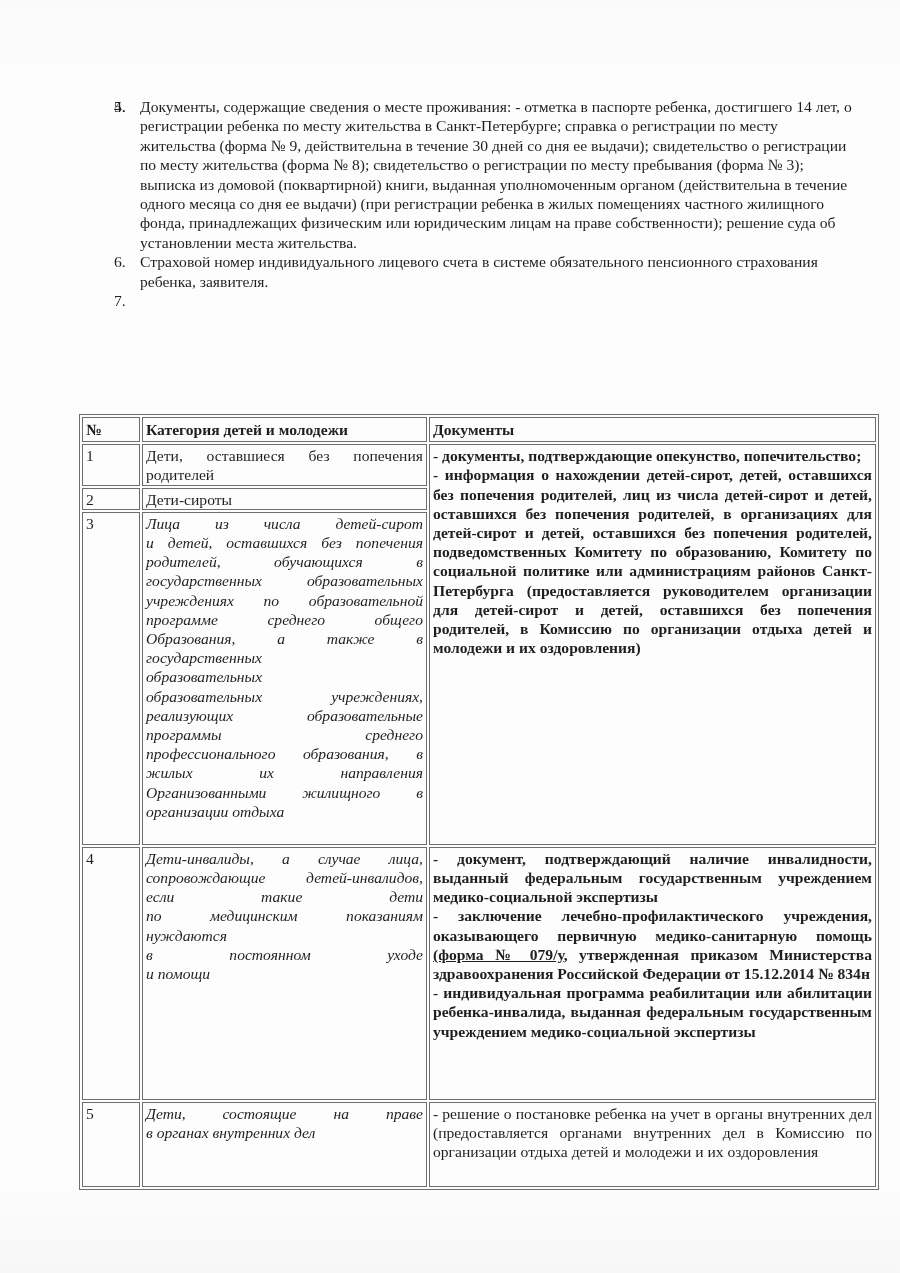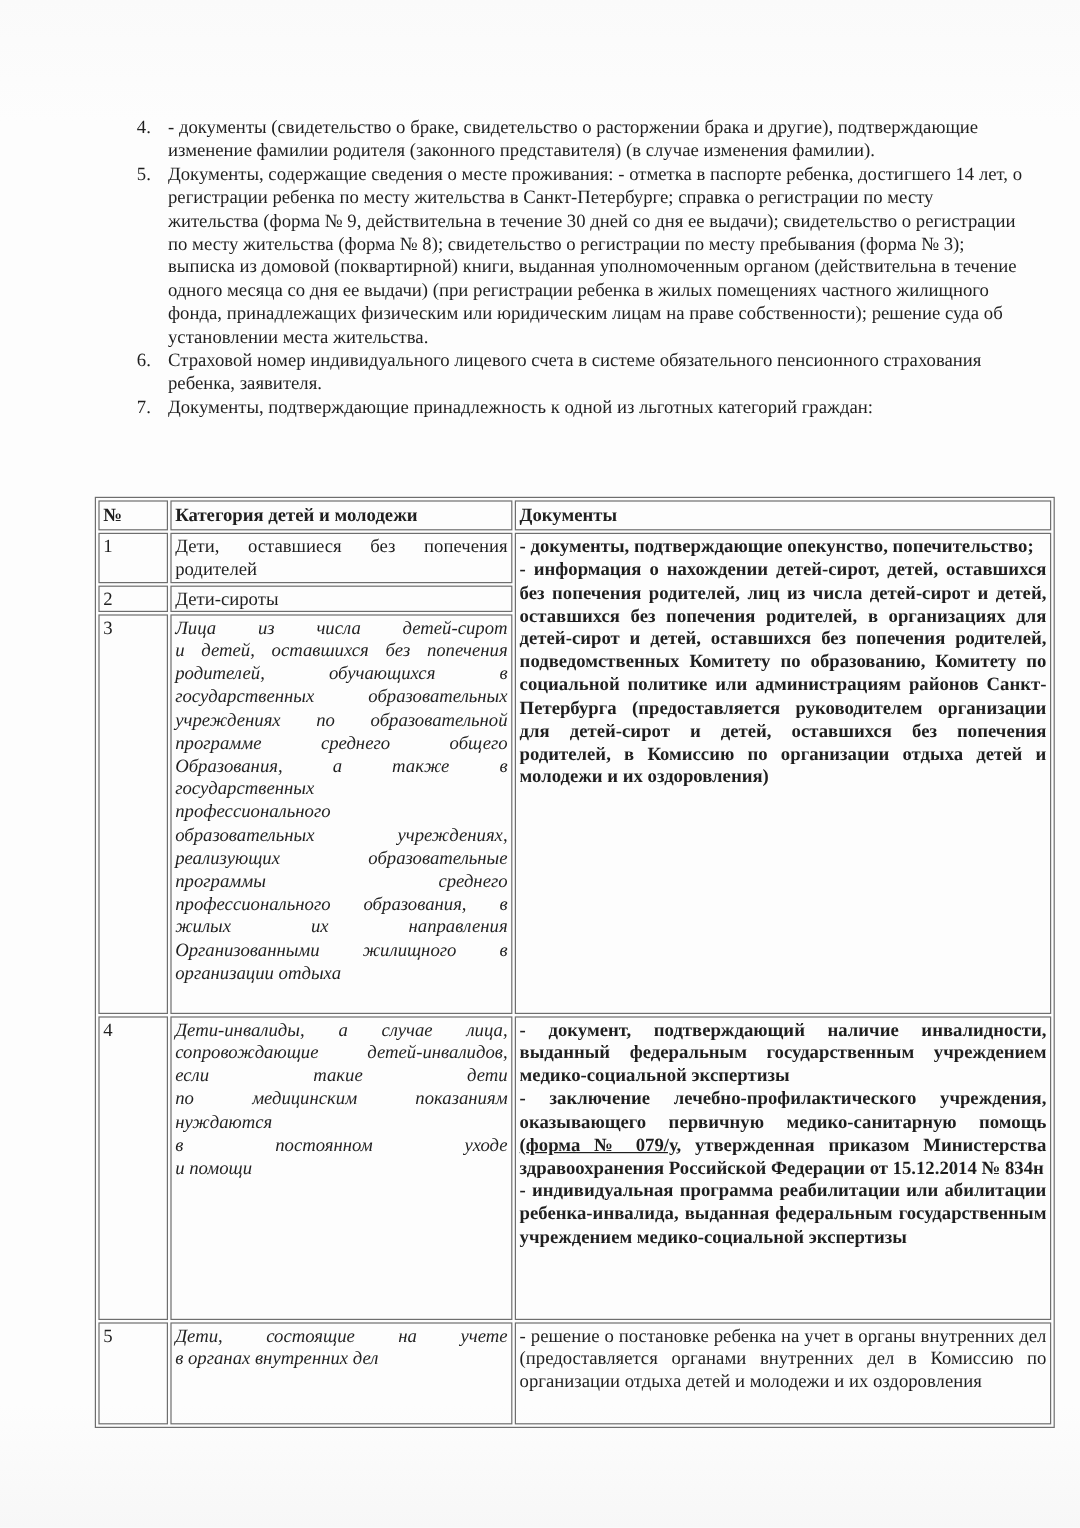--- a/index.html
+++ b/index.html
@@ -85,33 +85,31 @@
     .doc-para { display: block; font-weight: bold; }
   </style>
 </head>
 <body>
 
 <div class="page">
 
   <ol class="list">
     <li>
       <span class="num">4.</span>
-      <span>- документы (свидетельство о браке, свидетельство о расторжении брака и другие), подтверждающие изменение фамилии родителя (законного представителя) (в случае изменения фамилии).</span>
     </li>
     <li>
       <span class="num">5.</span>
       <span>Документы, содержащие сведения о месте проживания: - отметка в паспорте ребенка, достигшего 14 лет, о регистрации ребенка по месту жительства в Санкт-Петербурге; справка о регистрации по месту жительства (форма № 9, действительна в течение 30 дней со дня ее выдачи); свидетельство о регистрации по месту жительства (форма № 8); свидетельство о регистрации по месту пребывания (форма № 3); выписка из домовой (поквартирной) книги, выданная уполномоченным органом (действительна в течение одного месяца со дня ее выдачи) (при регистрации ребенка в жилых помещениях частного жилищного фонда, принадлежащих физическим или юридическим лицам на праве собственности); решение суда об установлении места жительства.</span>
     </li>
     <li>
       <span class="num">6.</span>
       <span>Страховой номер индивидуального лицевого счета в системе обязательного пенсионного страхования ребенка, заявителя.</span>
     </li>
     <li>
       <span class="num">7.</span>
-      <span>Документы, подтверждающие принадлежность к одной из льготных категорий граждан:</span>
     </li>
   </ol>
 
   <table class="cats">
     <colgroup>
       <col class="c1">
         <col class="c2">
         <col class="c3">
     </colgroup>
     <thead>
@@ -138,21 +136,21 @@
         <td style="height: 330px;">3</td>
         <td class="justify-lines">
           <span class="ln">Лица из числа детей-сирот</span>
           <span class="ln">и детей, оставшихся без попечения</span>
           <span class="ln">родителей, обучающихся в</span>
           <span class="ln">государственных образовательных</span>
           <span class="ln">учреждениях по образовательной</span>
           <span class="ln">программе среднего общего</span>
           <span class="ln">Образования, а также в</span>
           <span class="ln last">государственных</span>
-          <span class="ln last">профессионального</span>
+          <span class="ln last">образовательных</span>
           <span class="ln">образовательных учреждениях,</span>
           <span class="ln">реализующих образовательные</span>
           <span class="ln">программы среднего</span>
           <span class="ln">профессионального образования, в</span>
           <span class="ln">жилых их направления</span>
           <span class="ln">Организованными жилищного в</span>
           <span class="ln last">организации отдыха</span>
         </td>
       </tr>
       <tr>
@@ -168,21 +166,21 @@
         </td>
         <td>
           <span class="doc-para">- документ, подтверждающий наличие инвалидности, выданный федеральным государственным учреждением медико-социальной экспертизы</span>
           <span class="doc-para"><span>- заключение лечебно-профилактического учреждения, оказывающего первичную медико-санитарную помощь </span><span class="u">(форма № 079/у</span><span>, утвержденная приказом Министерства здравоохранения Российской Федерации от 15.12.2014 № 834н</span></span>
           <span class="doc-para">- индивидуальная программа реабилитации или абилитации ребенка-инвалида, выданная федеральным государственным учреждением медико-социальной экспертизы</span>
         </td>
       </tr>
       <tr>
         <td style="height: 82px;">5</td>
         <td class="justify-lines">
-          <span class="ln">Дети, состоящие на учете</span>
+          <span class="ln">Дети, состоящие на праве</span>
           <span class="ln last">в органах внутренних дел</span>
         </td>
         <td>- решение о постановке ребенка на учет в органы внутренних дел (предоставляется органами внутренних дел в Комиссию по организации отдыха детей и молодежи и их оздоровления</td>
       </tr>
     </tbody>
   </table>
 
 </div>
 
 </body></html>

